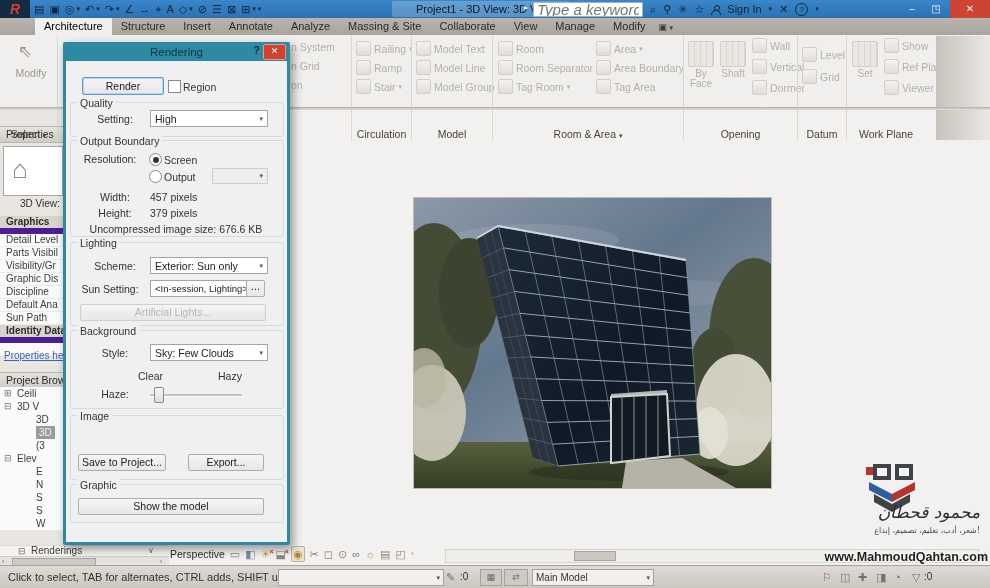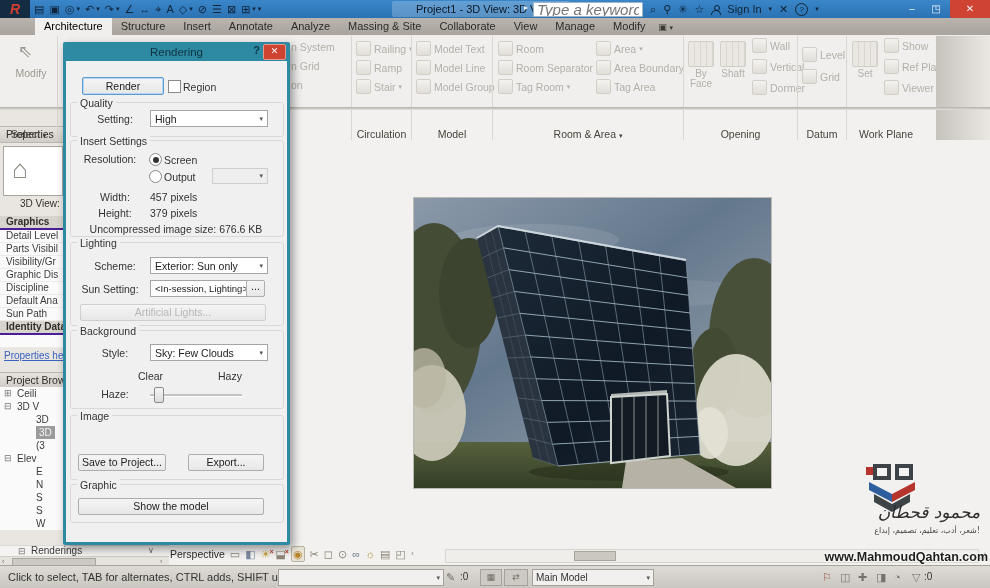--- a/index.html
+++ b/index.html
@@ -51,21 +51,21 @@
   
   .leftpal{position:absolute;left:0;top:110px;width:64px;height:435px;background:#e9e6e2;z-index:4;overflow:hidden}
   .palhdr{position:absolute;left:0;width:64px;height:15px;line-height:15px;padding-left:6px;font-size:10.5px;color:#2f2c28;
           background:linear-gradient(#e6e3de,#cfccc6);border-top:1px solid #b9b6b0;border-bottom:1px solid #b9b6b0;white-space:nowrap}
   .typebox{position:absolute;left:3px;top:36px;width:58px;height:48px;background:#fff;border:1px solid #a9a6a0}
   .house{position:absolute;left:12px;top:44px;font-size:26px;color:#8f8b85}
   .viewlabel{position:absolute;left:20px;top:88px;font-size:10px;color:#33302b;white-space:nowrap}
   .pgrid{position:absolute;left:0;top:106px;width:64px;background:#fbfafa}
   .prow{height:12px;line-height:12px;font-size:10px;padding-left:6px;border-bottom:1px solid #edebe7;
         color:#3b3b3b;white-space:nowrap;background:#fbfafa}
-  .prow.sec{background:#d7d3cd;font-weight:bold;color:#302d29;border-bottom:2px solid #4c1d95}
+  .prow.sec{background:#d7d3cd;font-weight:bold;color:#302d29;border-bottom:6px solid #4c1d95}
   .plink{position:absolute;left:4px;top:240px;font-size:10px;color:#3a62c0;text-decoration:underline;white-space:nowrap}
   .tree{position:absolute;left:0;top:277px;width:64px;background:#fbfafa}
   .trow{height:13px;line-height:13px;font-size:10px;color:#3b3b3b;white-space:nowrap;position:relative}
   .trow .exp{position:absolute;left:4px;top:0;font-size:9px;color:#777}
   .trow .lbl1{position:absolute;left:17px}
   .trow .lbl2{position:absolute;left:36px}
   .trow .sel{background:#9b9b9b;color:#f4f4f4;padding:0 3px}
   
   .canvas{position:absolute;left:64px;top:110px;width:926px;height:438px;background:#f2f1ef;z-index:1}
   .rimg{position:absolute;left:349px;top:87px;width:357px;height:290px;border:1px solid #bdbab5;background:#8795a6}
@@ -530,21 +530,21 @@
     <div class="grp" style="left:4px;top:41px;width:212px;height:33px">
       <span class="grp-label">Quality</span>
     </div>
     <span class="dlbl r" style="left:20px;top:52px;width:58px">Setting:</span>
     <div class="combo" style="left:84px;top:49px;width:112px;height:15px">
       <span class="val">High</span>
         <span class="caret">▾</span>
     </div>
 
     <div class="grp" style="left:4px;top:79px;width:212px;height:95px">
-      <span class="grp-label">Insert Settings</span>
+      <span class="grp-label">Output Boundary</span>
     </div>
     <span class="dlbl r" style="left:10px;top:92px;width:68px">Resolution:</span>
     <div class="radio sel" style="left:83px;top:92px"></div>
     <span class="dlbl" style="left:98px;top:93px">Screen</span>
     <div class="radio" style="left:83px;top:109px"></div>
     <span class="dlbl" style="left:98px;top:110px">Output</span>
     <div class="combo disabled" style="left:146px;top:107px;width:50px;height:14px">
       <span class="val"></span>
         <span class="caret">▾</span>
     </div>

